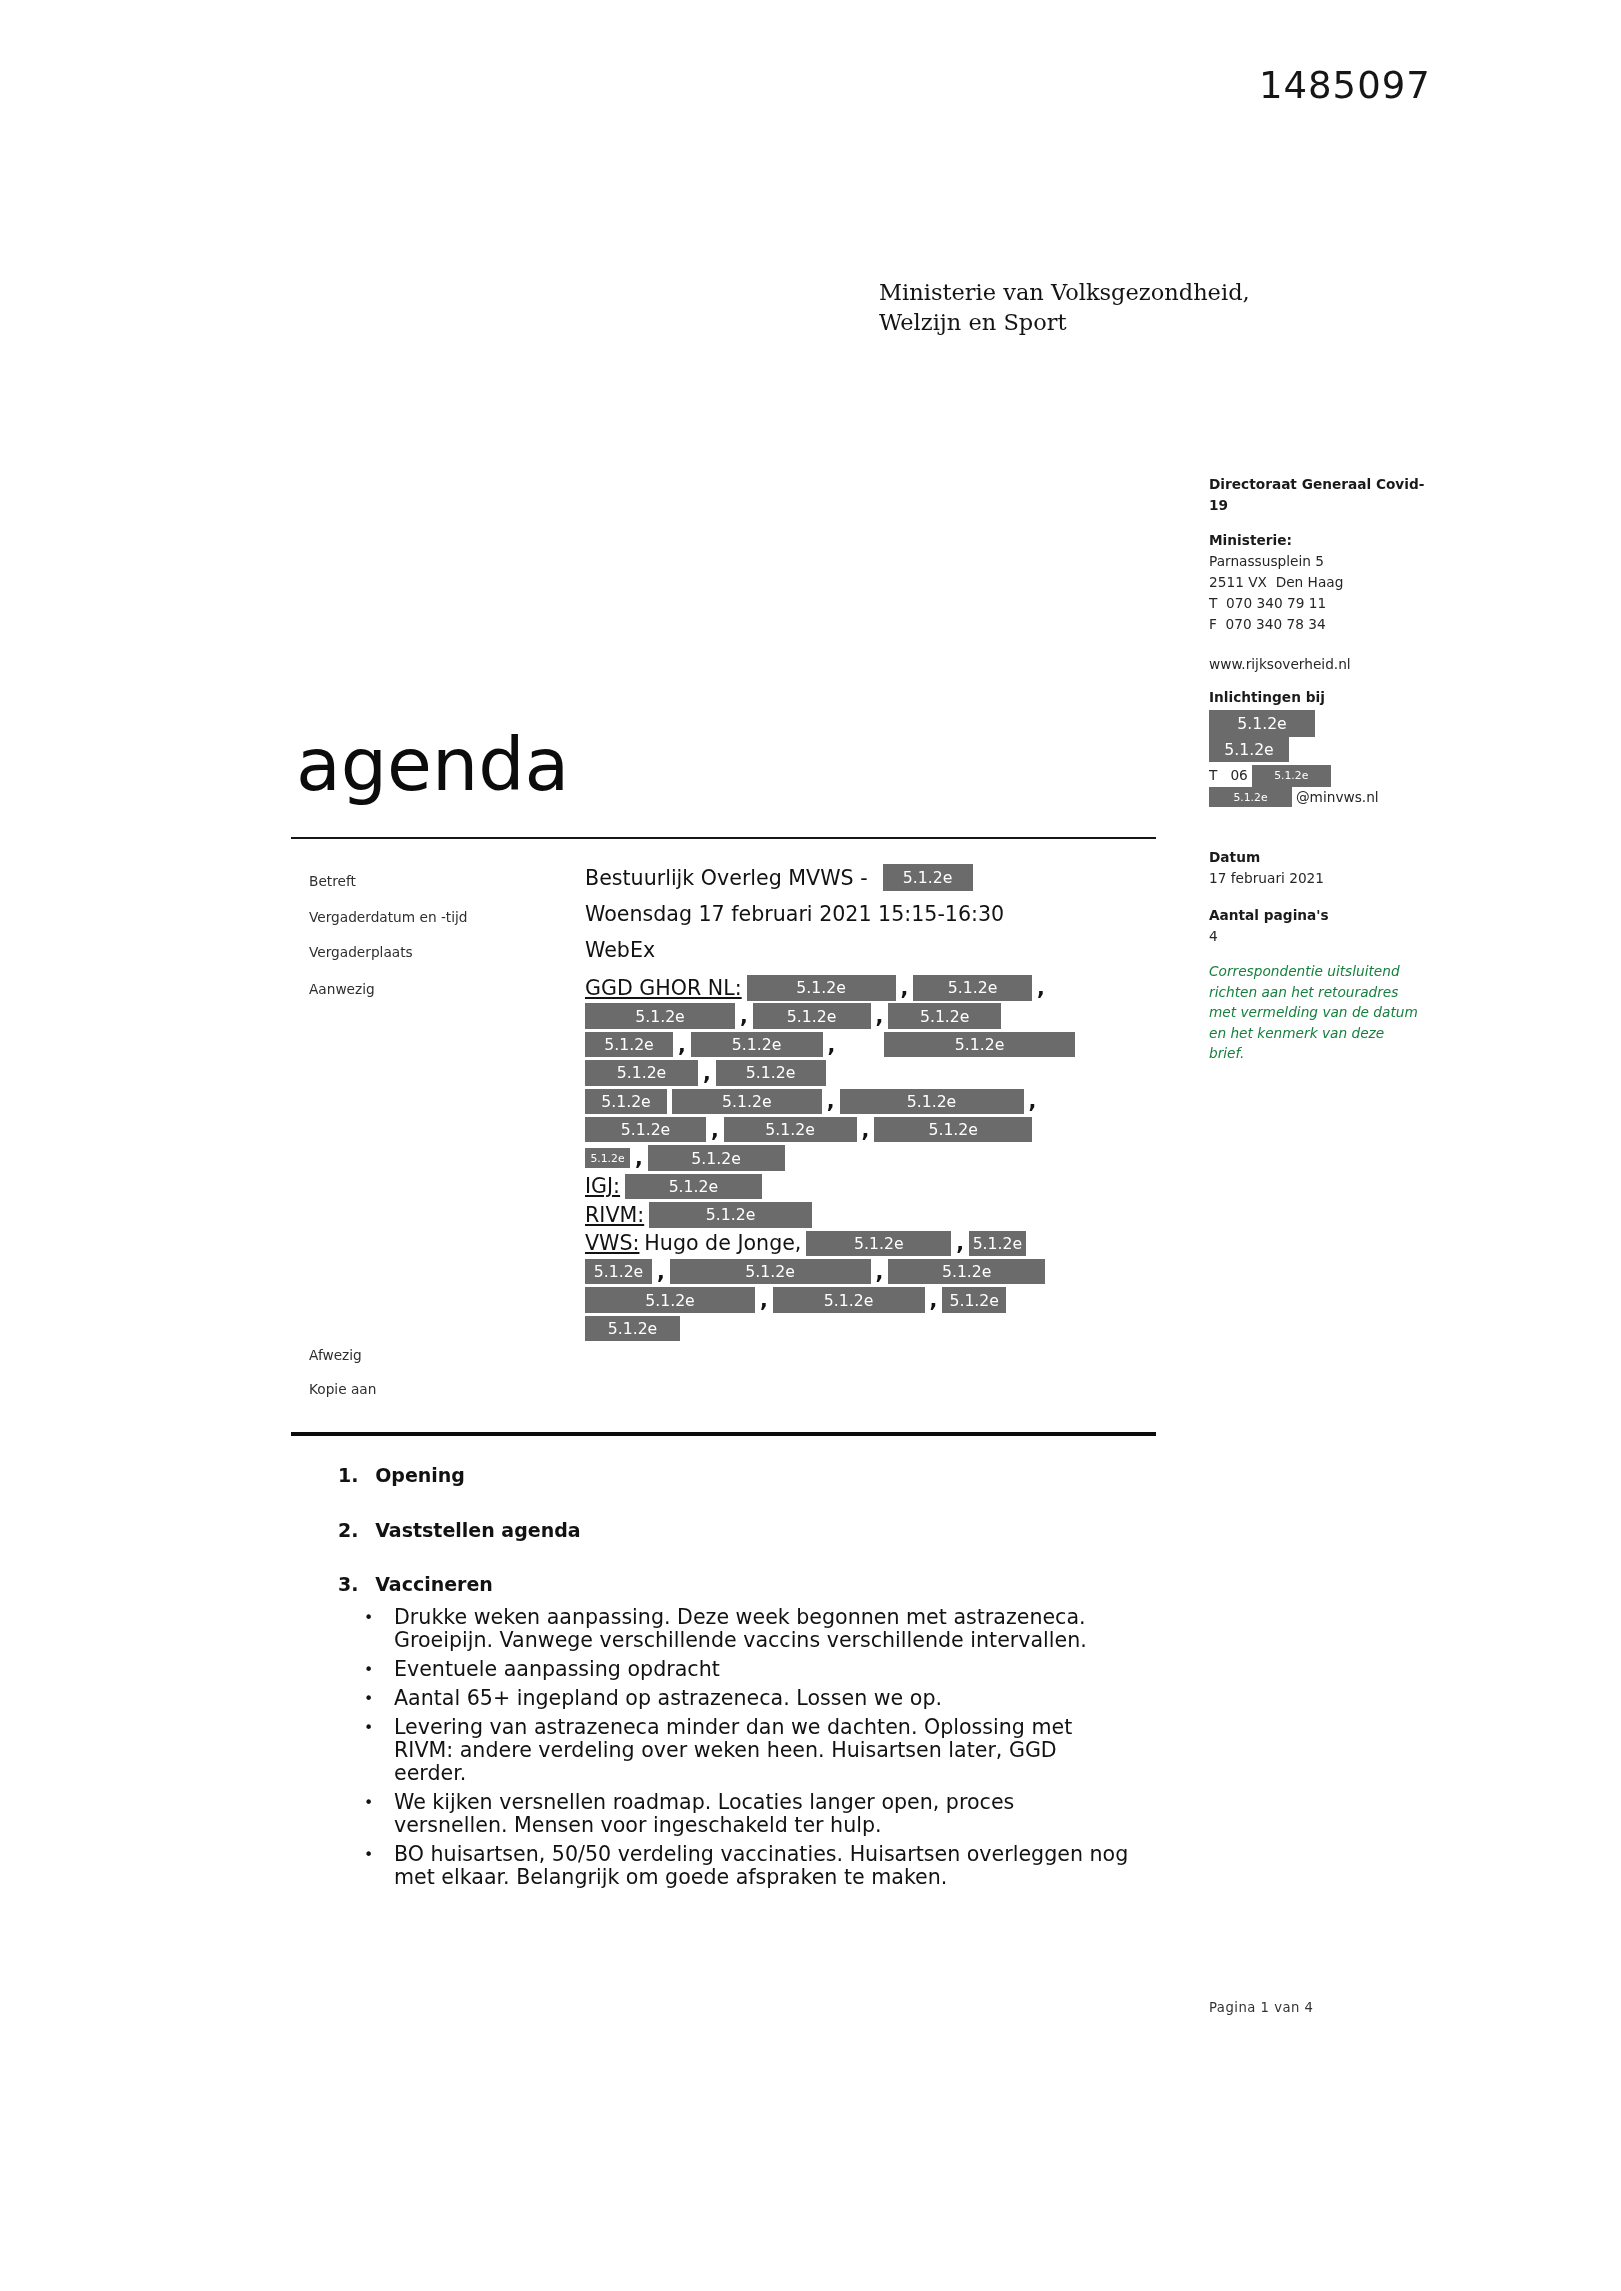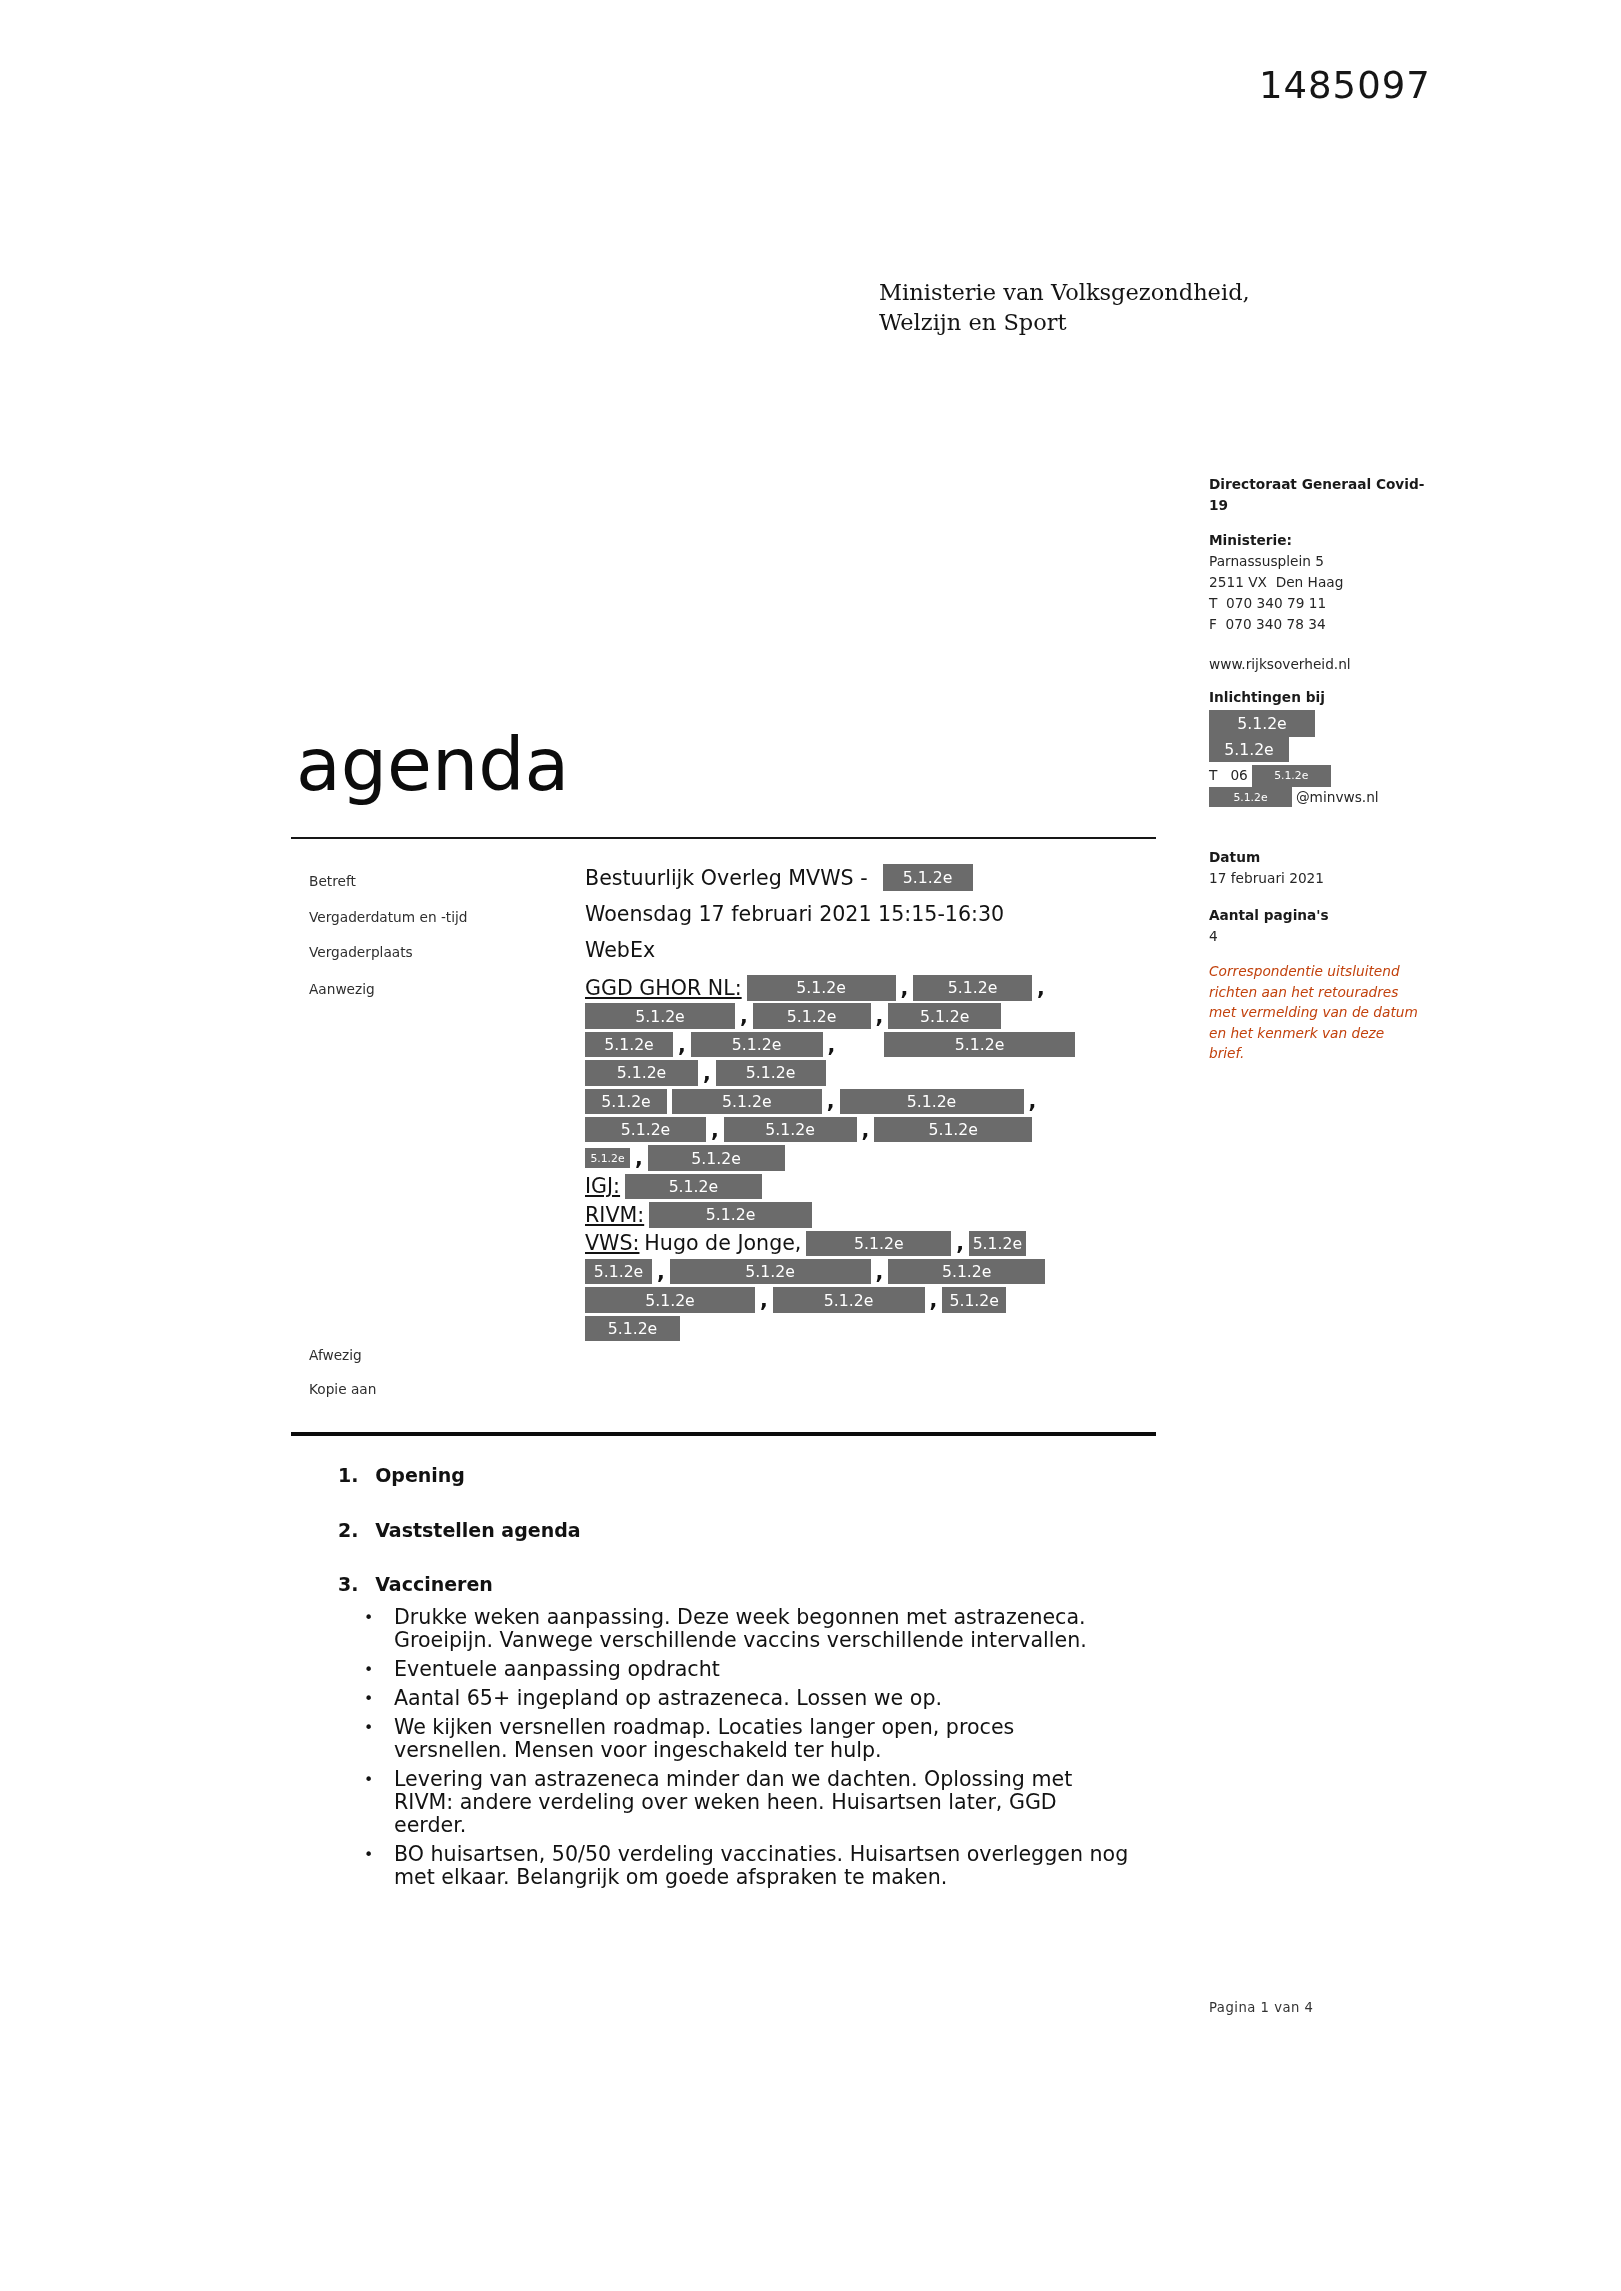--- a/index.html
+++ b/index.html
@@ -12,21 +12,21 @@
 
   
   .doc-number{left:1259px;top:64px;font-size:37px;letter-spacing:1px;color:#161616;}
   .ministry{left:879px;top:277px;font-family:"DejaVu Serif","Liberation Serif",serif;
     font-size:22.5px;line-height:30px;white-space:pre-wrap;color:#141414;}
 
   
   .sidebar{left:1209px;top:474px;width:263px;font-size:13.7px;line-height:21px;color:#262626;}
   .sb-bold{font-weight:bold;color:#1a1a1a;}
   .pre{white-space:pre-wrap;}
-  .sb-note{font-style:italic;line-height:20.6px;color:#c2410c;}
+  .sb-note{font-style:italic;line-height:20.6px;color:#15803d;}
   .sb-row{display:flex;align-items:center;gap:3.9px;}
   .sb-prefix{white-space:pre;}
 
   
   .redaction{
     display:inline-flex;align-items:center;justify-content:center;
     background:#6b6b6b;color:#ffffff;font-size:15.7px;flex:0 0 auto;
   }
   .redaction.small{font-size:10.8px;}
 
@@ -219,25 +219,25 @@
     <div class="agenda-item-wrap">
       <div class="agenda-item">
         <span>3.</span>
         <span>Vaccineren</span>
       </div>
       <ul class="bullets">
         <li>Drukke weken aanpassing. Deze week begonnen met astrazeneca.
 Groeipijn. Vanwege verschillende vaccins verschillende intervallen.</li>
         <li>Eventuele aanpassing opdracht</li>
         <li>Aantal 65+ ingepland op astrazeneca. Lossen we op.</li>
-        <li>We kijken versnellen roadmap. Locaties langer open, proces
-versnellen. Mensen voor ingeschakeld ter hulp.</li>
         <li>Levering van astrazeneca minder dan we dachten. Oplossing met
 RIVM: andere verdeling over weken heen. Huisartsen later, GGD
 eerder.</li>
+        <li>We kijken versnellen roadmap. Locaties langer open, proces
+versnellen. Mensen voor ingeschakeld ter hulp.</li>
         <li>BO huisartsen, 50/50 verdeling vaccinaties. Huisartsen overleggen nog
 met elkaar. Belangrijk om goede afspraken te maken.</li>
       </ul>
     </div>
   </div>
 
 <div class="abs page-footer">Pagina 1 van 4</div>
 
 
 </body></html>

